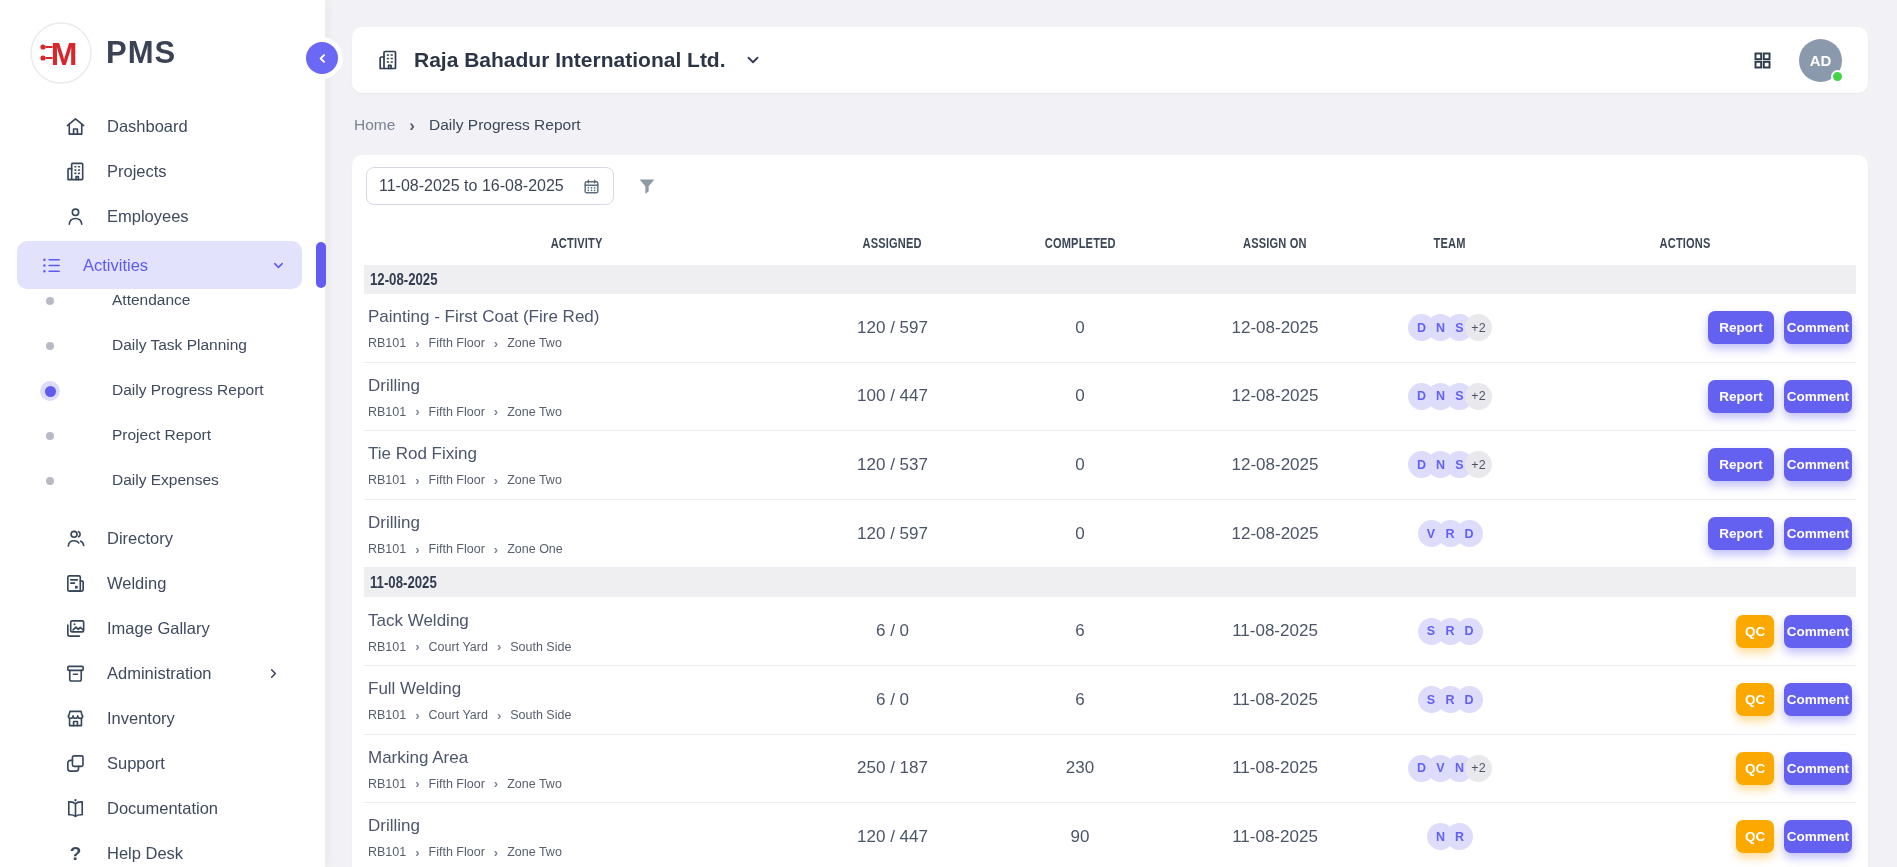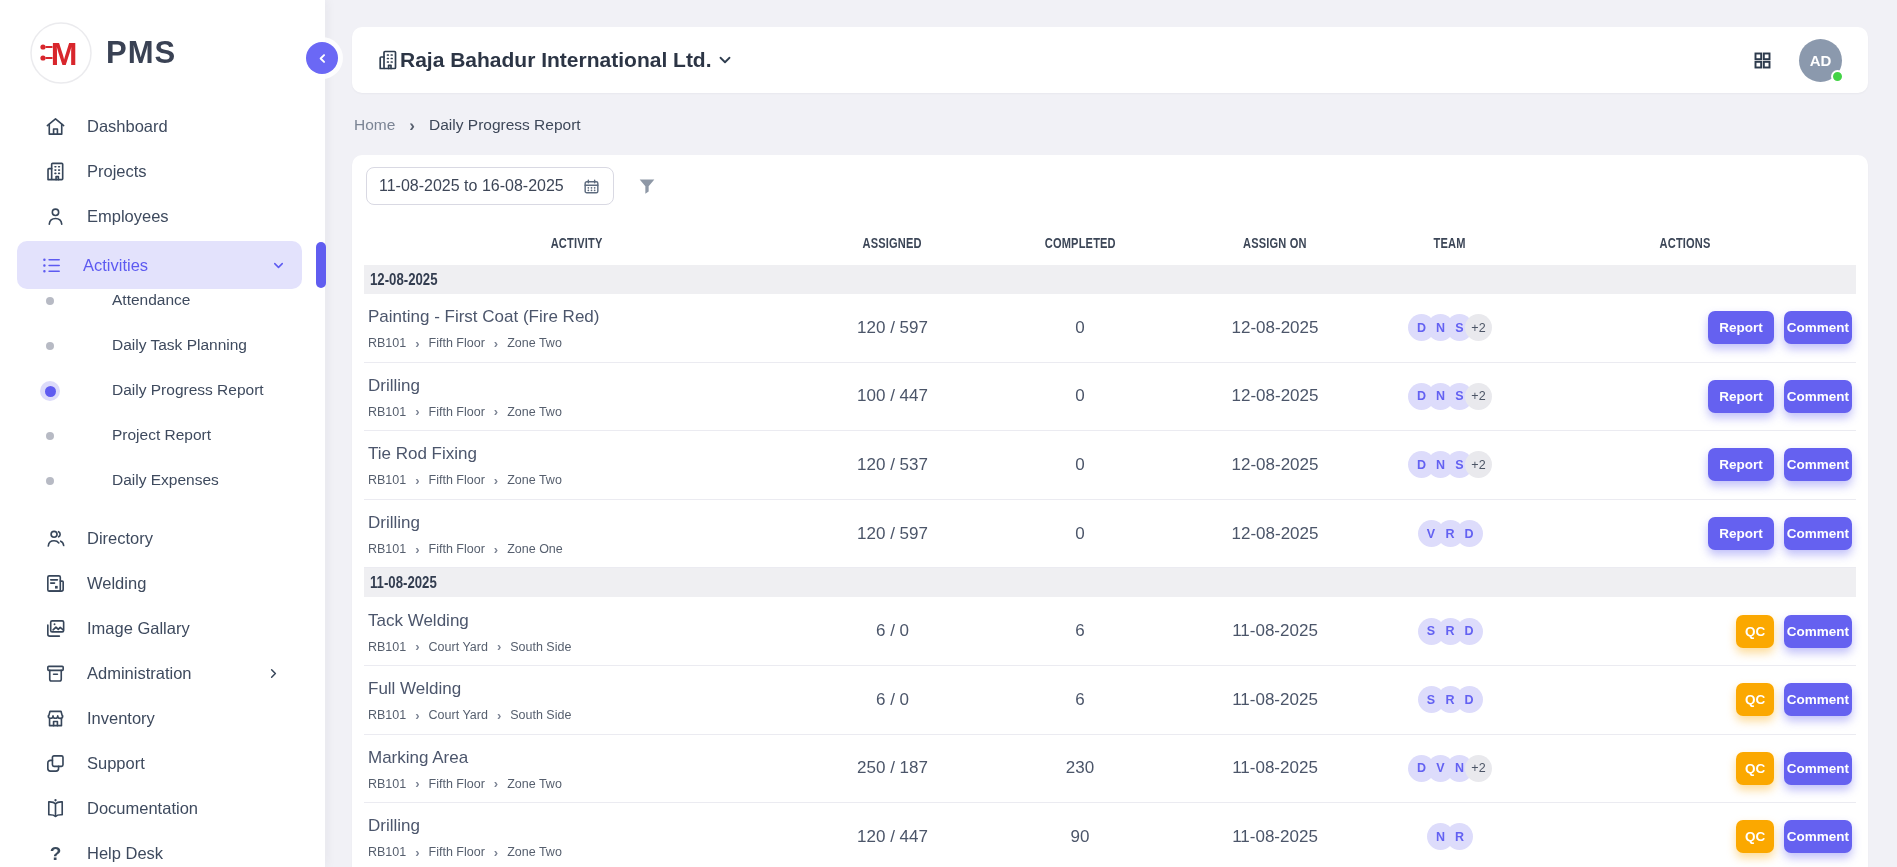--- a/index.html
+++ b/index.html
@@ -11,21 +11,21 @@
     background:#fff; box-shadow:2px 0 10px rgba(30,30,60,.05); z-index:5; }
   .brand-row { display:flex; align-items:center; gap:14px; padding:22px 0 18px 30px; }
   .brand-logo { width:62px; height:62px; flex:0 0 62px; }
   .brand-name { font-size:31px; font-weight:700; color:#3a4254; letter-spacing:1px; }
 
   .collapse-btn { position:absolute; left:306px; top:42px; width:32px; height:32px;
     border-radius:50%; background:#6b68f5; display:flex; align-items:center;
     justify-content:center; box-shadow:0 0 0 5px rgba(255,255,255,.85); cursor:pointer; z-index:9; }
 
   .nav { margin-top:2px; }
-  .nav-item { display:flex; align-items:center; height:45px; padding-left:44px;
+  .nav-item { display:flex; align-items:center; height:45px; padding-left:64px;
     color:#3e4a5e; cursor:pointer; position:relative; }
   .nav-icon { width:23px; height:23px; margin-right:20px; display:flex; align-items:center;
     justify-content:center; color:#37465a; }
   .nav-icon svg { width:23px; height:23px; }
   .nav-label { font-size:16.5px; font-weight:500; }
   .nav-caret { margin-left:auto; margin-right:44px; color:#37465a; display:flex; }
   .nav-caret svg { width:15px; height:15px; }
 
   .nav-item.active { background:#e3e2fc; border-radius:10px;
     margin:2px 23px 2px 17px; padding-left:23px; height:48px; color:#5d5af1; }
@@ -41,21 +41,21 @@
   .bullet.active { background:#dcdbfa; }
   .bullet.active::after { width:11px; height:11px; background:#5f5bf0; }
   .sub-label { margin-left:52px; font-size:15.5px; font-weight:500; color:#3e4a5e; }
 
   
   .main { position:absolute; left:325px; top:0; width:1572px; height:867px; padding:27px 29px 0 27px; }
 
   .topbar { width:1516px; height:66px; background:#fff; border-radius:10px;
     display:flex; align-items:center; justify-content:space-between; padding:0 26px 0 24px;
     box-shadow:0 1px 2px rgba(30,30,60,.04); }
-  .company { display:flex; align-items:center; cursor:pointer; }
+  .company { display:flex; align-items:center; gap:14px; cursor:pointer; }
   .company-icon { color:#2f3d4f; display:flex; } .company-icon svg{ width:24px; height:24px; }
   .company-name { font-size:21px; font-weight:700; color:#2c3545; }
   .company-caret { color:#2f3d4f; display:flex; margin-left:4px; } .company-caret svg{ width:18px; height:18px; }
   .topbar-right { display:flex; align-items:center; gap:26px; }
   .apps-btn { color:#2c3a4c; display:flex; cursor:pointer; } .apps-btn svg{ width:21px; height:21px; }
   .avatar { position:relative; width:43px; height:43px; border-radius:50%; background:#8b99ad;
     color:#fff; font-size:15px; font-weight:700; display:flex; align-items:center;
     justify-content:center; cursor:pointer; }
   .online-dot { position:absolute; right:-2px; bottom:-1px; width:13px; height:13px;
     border-radius:50%; background:#43d346; border:2px solid #fff; }

